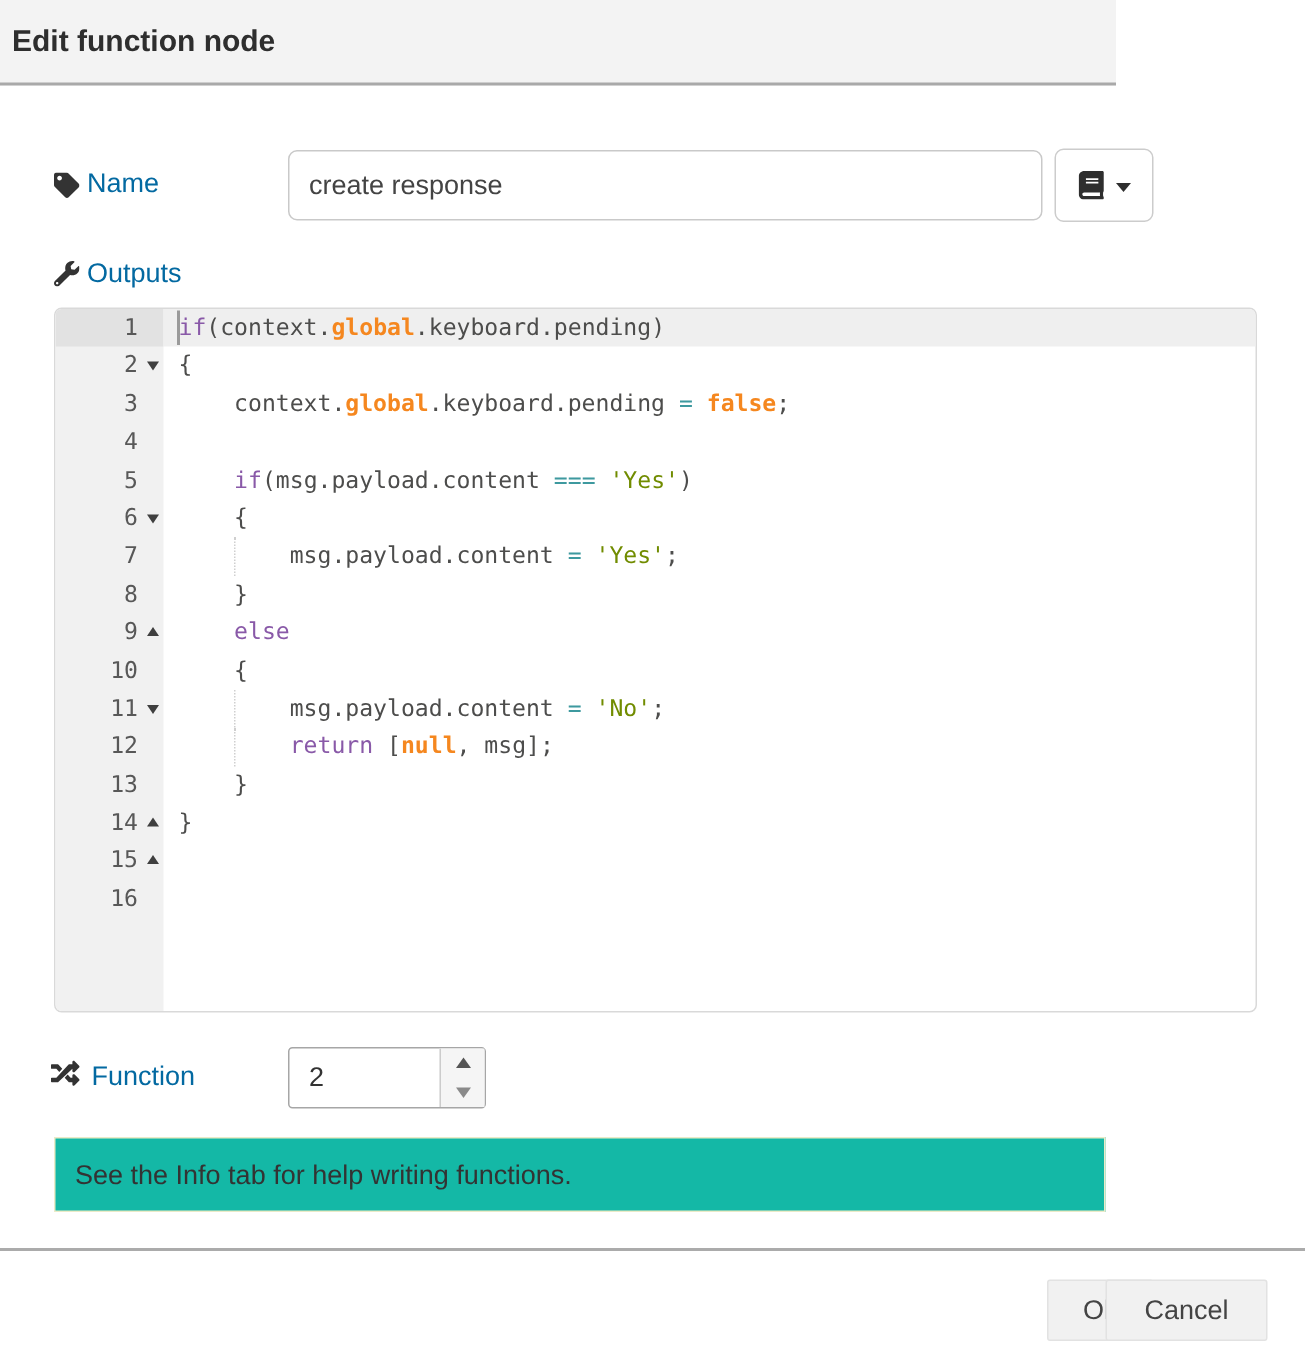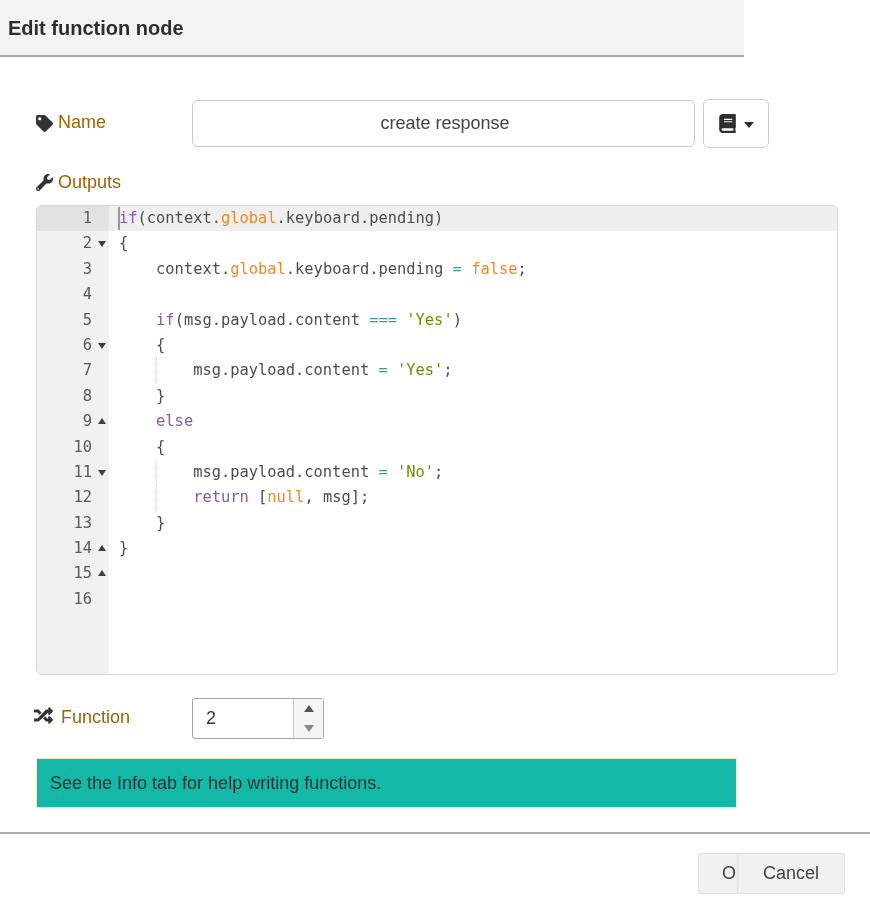--- a/index.html
+++ b/index.html
@@ -10,27 +10,27 @@
   }
 
   
   .dlg-header {
     position:absolute; left:0; top:0; width:744px; height:57px;
     background:#f3f3f3; border-bottom:2px solid #a9a9a9;
   }
   .dlg-header h1 { font-size:20px; font-weight:bold; color:#2e2e2e; padding:17px 0 0 8px; }
 
   
-  .form-label { position:absolute; font-size:18px; color:#a16207; }
+  .form-label { position:absolute; font-size:18px; color:#0369a1; }
   .icon-svg { position:absolute; fill:#333; }
 
   .name-input {
     position:absolute; left:192px; top:100px; width:503px; height:47px;
     border:1px solid #c9c9c9; border-radius:6px; padding:0 10px 0 13px;
-    font-family:"Liberation Sans", sans-serif; font-size:18px; color:#444; outline:none; background:#fff;text-align:center;
+    font-family:"Liberation Sans", sans-serif; font-size:18px; color:#444; outline:none; background:#fff;
   }
   .lib-button {
     position:absolute; left:703px; top:99px; width:66px; height:49px;
     background:#fff; border:1px solid #ccc; border-radius:6px;
     display:flex; align-items:center; justify-content:center; gap:8px; cursor:pointer;
   }
   .caret-down { width:0; height:0; border-left:5px solid transparent; border-right:5px solid transparent; border-top:6px solid #2e2e2e; margin-top:2px; }
 
   
   .editor {
@@ -41,21 +41,21 @@
   .gutter { position:absolute; left:0; top:0; bottom:0; width:72px; background:#f1f1f1; }
   .gutter-row { position:relative; height:25.4px; text-align:right; padding-right:17px; color:#585858; }
   .gutter-row.active { background:#e2e2e2; }
   .fold { position:absolute; right:3px; top:50%; width:0; height:0; }
   .fold.down { margin-top:-3px; border-left:4.5px solid transparent; border-right:4.5px solid transparent; border-top:6px solid #3f3f3f; }
   .fold.up   { margin-top:-4px; border-left:4.5px solid transparent; border-right:4.5px solid transparent; border-bottom:6px solid #3f3f3f; }
   .code { position:absolute; left:72px; top:0; right:0; }
   .code-row { position:relative; height:25.4px; padding-left:10px; white-space:pre; color:var(--plain,#4d4d4c); }
   .code-row.active { background:#efefef; }
   .guide { position:absolute; left:47px; top:0; bottom:0; width:0; border-left:1px dotted #cfcfcf; }
-  .tok-k { color:var(--keyword); } .tok-o { color:var(--constant); }
+  .tok-k { color:var(--keyword); } .tok-o { color:var(--constant);font-weight:bold; }
   .tok-t { color:var(--operator); } .tok-s { color:var(--string); } .tok-p { color:var(--plain); }
   .text-caret { position:absolute; left:81px; top:1px; width:2px; height:23px; background:#9a9a9a; }
 
   
   .spinner {
     position:absolute; left:192px; top:698px; width:132px; height:41px;
     border:1px solid #a6a6a6; border-radius:3px; background:#fff;
   }
   .spinner-input {
     position:absolute; left:0; top:0; width:98px; height:39px; border:none; outline:none;

